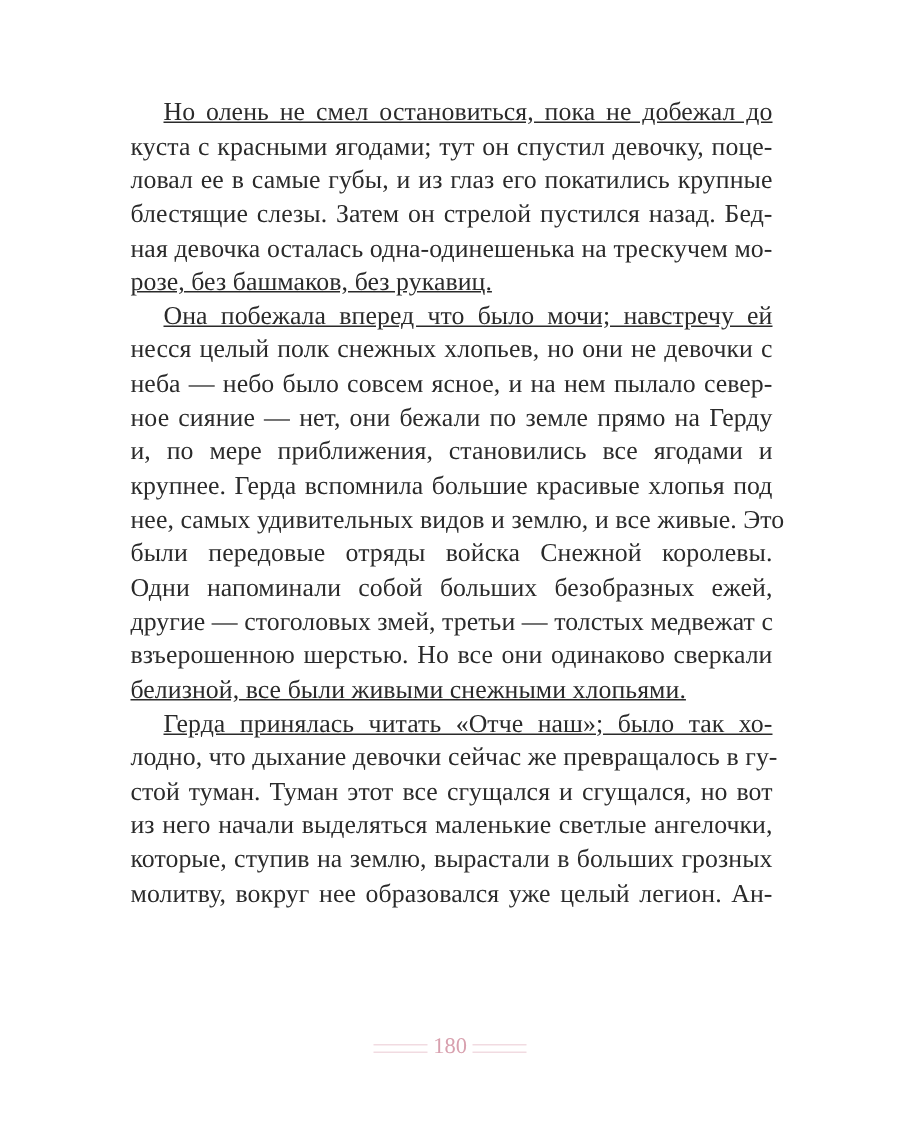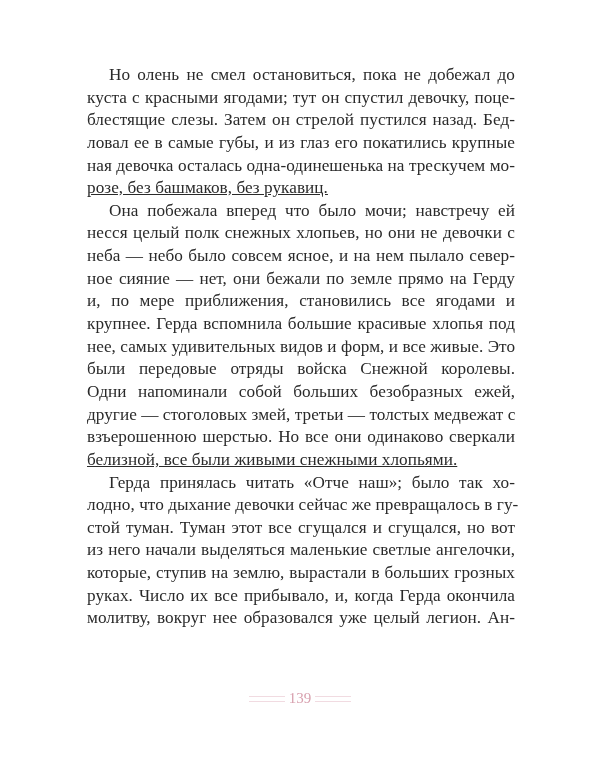--- a/index.html
+++ b/index.html
@@ -19,21 +19,21 @@
       font-family: "Liberation Serif", "DejaVu Serif", serif;
       font-size: 17.2px;
       color: #2a2a2a;
       height: 22.65px;
       line-height: 22.65px;
       white-space: nowrap;
       text-align: justify;
       text-align-last: justify;
       letter-spacing: 0.05px;
     }
-    .line.indent { padding-left: 22px; }
+    .line.indent { padding-left: 22px; text-decoration: underline; }
     .line.last { text-align-last: left; text-decoration: underline; }
     .folio {
       position: absolute;
       left: 0; right: 0;
       top: 690px;
       text-align: center;
       font-family: "Liberation Serif", "DejaVu Serif", serif;
       font-size: 15px;
       color: #d8a0ae;
       display: flex;
@@ -50,47 +50,46 @@
       opacity: 0.9;
     }
   </style>
 </head>
 <body>
 
 <div class="page">
   <div>
     <div class="line indent">Но олень не смел остановиться, пока не добежал до</div>
     <div class="line">куста с красными ягодами; тут он спустил девочку, поце-</div>
+    <div class="line">ловал ее в самые губы, и из глаз его покатились крупные</div>
     <div class="line">блестящие слезы. Затем он стрелой пустился назад. Бед-</div>
-    <div class="line">ловал ее в самые губы, и из глаз его покатились крупные</div>
     <div class="line">ная девочка осталась одна-одинешенька на трескучем мо-</div>
     <div class="line last">розе, без башмаков, без рукавиц.</div>
   </div>
   <div>
     <div class="line indent">Она побежала вперед что было мочи; навстречу ей</div>
     <div class="line">несся целый полк снежных хлопьев, но они не девочки с</div>
     <div class="line">неба — небо было совсем ясное, и на нем пылало север-</div>
     <div class="line">ное сияние — нет, они бежали по земле прямо на Герду</div>
     <div class="line">и, по мере приближения, становились все ягодами и</div>
     <div class="line">крупнее. Герда вспомнила большие красивые хлопья под</div>
-    <div class="line">нее, самых удивительных видов и форм, и все живые. Это</div>
+    <div class="line">нее, самых удивительных видов и землю, и все живые. Это</div>
     <div class="line">были передовые отряды войска Снежной королевы.</div>
     <div class="line">Одни напоминали собой больших безобразных ежей,</div>
     <div class="line">другие — стоголовых змей, третьи — толстых медвежат с</div>
     <div class="line">взъерошенною шерстью. Но все они одинаково сверкали</div>
     <div class="line last">белизной, все были живыми снежными хлопьями.</div>
   </div>
   <div>
     <div class="line indent">Герда принялась читать «Отче наш»; было так хо-</div>
     <div class="line">лодно, что дыхание девочки сейчас же превращалось в гу-</div>
     <div class="line">стой туман. Туман этот все сгущался и сгущался, но вот</div>
     <div class="line">из него начали выделяться маленькие светлые ангелочки,</div>
     <div class="line">которые, ступив на землю, вырастали в больших грозных</div>
-    <div class="line">руках. Число их все прибывало, и, когда Герда окончила</div>
     <div class="line">молитву, вокруг нее образовался уже целый легион. Ан-</div>
   </div>
 </div>
 
 <div class="folio">
   <span class="orn"></span>
-  <span>139</span>
+  <span>180</span>
   <span class="orn"></span>
 </div>
 
 </body></html>

